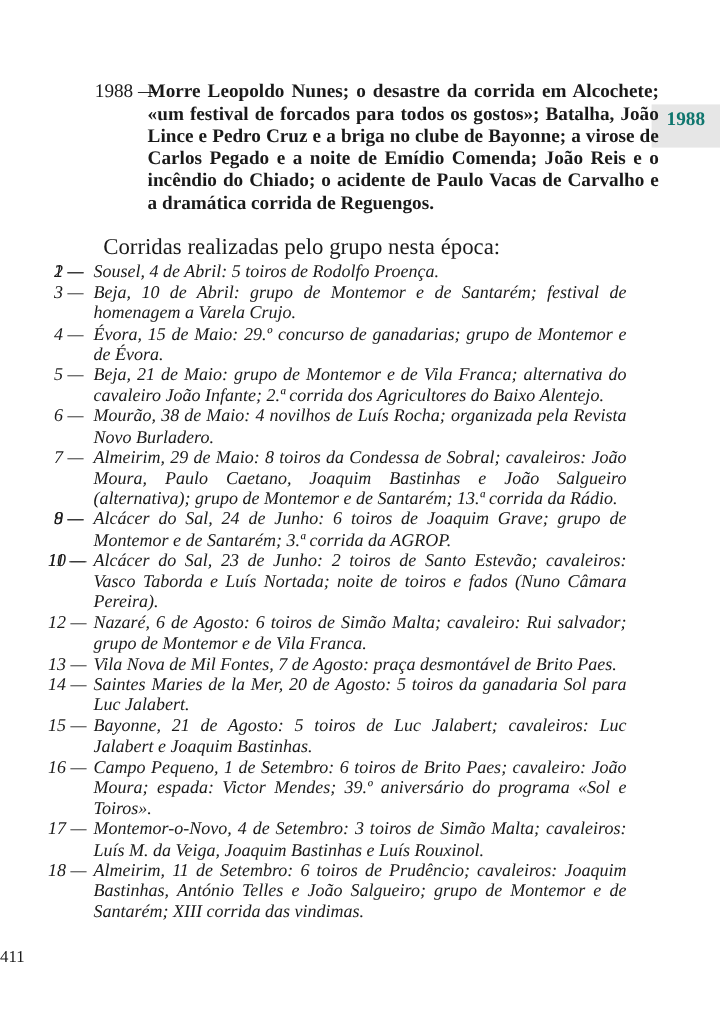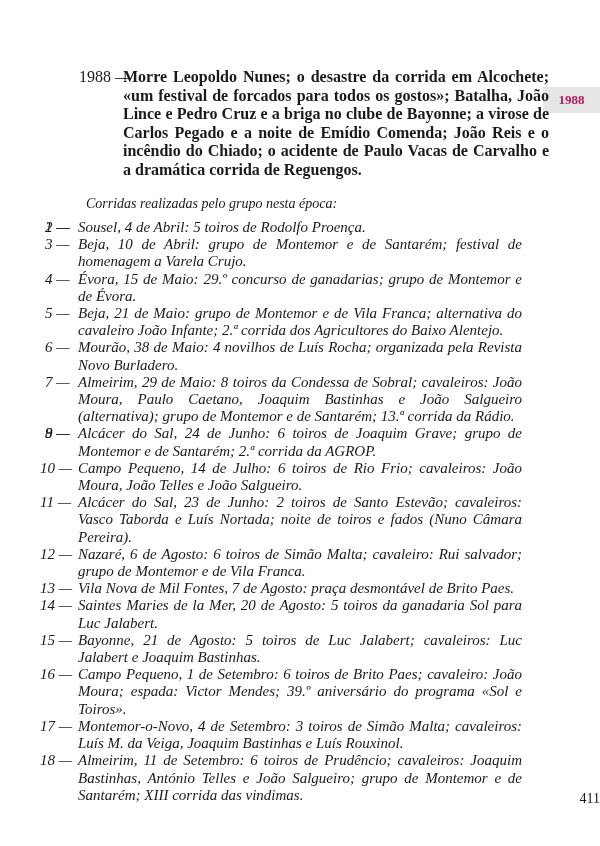--- a/index.html
+++ b/index.html
@@ -2,60 +2,60 @@
 <html><head>
 <meta charset="utf-8">
 <style>
   html, body { margin: 0; padding: 0; background: #ffffff; }
   body {
     width: 600px; height: 846px; position: relative; overflow: hidden;
     font-family: "Liberation Serif", "DejaVu Serif", serif;
     color: #1a1a1a;
   }
   .margin-tab {
-    position: absolute; left: 543px; top: 87px; width: 57px; height: 26px;
+    position: absolute; left: 543px; top: 87px; width: 57px; height: 36px;
     background: #e6e6e6;
-    font-size: 13px; font-weight: bold; text-align: center; line-height: 26px;
-    color: #be185d;
+    font-size: 16px; font-weight: bold; text-align: center; line-height: 26px;
+    color: #0f766e;
   }
   .intro {
     position: absolute; left: 52px; top: 68px; width: 470px;
     font-size: 16px; line-height: 18.6px;
     text-align: justify;
     margin-left: 27px;
   }
   .intro .year {
     position: absolute; left: 0; top: 0; white-space: nowrap;
   }
   .intro .body {
     margin-left: 44px;
     text-align: justify;
     font-weight: bold;
   }
   .section-heading {
     position: absolute; left: 86px; top: 196px;
-    font-size: 14px; font-style: italic; white-space: nowrap;
+    font-size: 19px; white-space: nowrap;
   }
   .runs {
     position: absolute; left: 40px; top: 219px; width: 482px;
     margin: 0; padding: 0; list-style: none;
     font-size: 15px; font-style: italic; line-height: 17.2px;
   }
   .run {
     position: relative; padding-left: 38px; margin: 0;
     text-align: justify;
   }
   .run .num {
     position: absolute; left: 0; width: 36px; white-space: nowrap;
     text-align: left;
   }
   .run .num.single { padding-left: 5px; }
   .page-number {
     position: absolute; left: 0; width: 600px; top: 791px;
-    text-align: right; font-size: 14px;
+    text-align: left; font-size: 14px;
   }
 </style>
 </head>
 <body>
 
 <div class="margin-tab">1988</div>
 
 <div class="intro">
   <span class="year">1988 —</span>
   <div class="body">Morre Leopoldo Nunes; o desastre da corrida em Alcochete; «um festival de forcados para todos os gostos»; Batalha, João Lince e Pedro Cruz e a briga no clube de Bayonne; a virose de Carlos Pegado e a noite de Emídio Comenda; João Reis e o incêndio do Chiado; o acidente de Paulo Vacas de Carvalho e a dramática corrida de Reguengos.</div>
@@ -65,22 +65,22 @@
 
 <ol class="runs" id="runs-list">
     <li class="run"><span class="num single">1 —</span></li>
     <li class="run"><span class="num single">2 —</span><span>Sousel, 4 de Abril: 5 toiros de Rodolfo Proença.</span></li>
     <li class="run"><span class="num single">3 —</span><span>Beja, 10 de Abril: grupo de Montemor e de Santarém; festival de homenagem a Varela Crujo.</span></li>
     <li class="run"><span class="num single">4 —</span><span>Évora, 15 de Maio: 29.º concurso de ganadarias; grupo de Montemor e de Évora.</span></li>
     <li class="run"><span class="num single">5 —</span><span>Beja, 21 de Maio: grupo de Montemor e de Vila Franca; alternativa do cavaleiro João Infante; 2.ª corrida dos Agricultores do Baixo Alentejo.</span></li>
     <li class="run"><span class="num single">6 —</span><span>Mourão, 38 de Maio: 4 novilhos de Luís Rocha; organizada pela Revista Novo Burladero.</span></li>
     <li class="run"><span class="num single">7 —</span><span>Almeirim, 29 de Maio: 8 toiros da Condessa de Sobral; cavaleiros: João Moura, Paulo Caetano, Joaquim Bastinhas e João Salgueiro (alternativa); grupo de Montemor e de Santarém; 13.ª corrida da Rádio.</span></li>
     <li class="run"><span class="num single">8 —</span></li>
-    <li class="run"><span class="num single">9 —</span><span>Alcácer do Sal, 24 de Junho: 6 toiros de Joaquim Grave; grupo de Montemor e de Santarém; 2.ª corrida da AGROP.</span></li>
-    <li class="run"><span class="num">10 —</span><span>Campo Pequeno, 14 de Julho: 6 toiros de Rio Frio; cavaleiros: João Moura, João Telles e João Salgueiro.</span></li>
+    <li class="run"><span class="num single">9 —</span><span>Alcácer do Sal, 24 de Junho: 6 toiros de Joaquim Grave; grupo de Montemor e de Santarém; 3.ª corrida da AGROP.</span></li>
+    <li class="run"><span class="num">10 —</span></li>
     <li class="run"><span class="num">11 —</span><span>Alcácer do Sal, 23 de Junho: 2 toiros de Santo Estevão; cavaleiros: Vasco Taborda e Luís Nortada; noite de toiros e fados (Nuno Câmara Pereira).</span></li>
     <li class="run"><span class="num">12 —</span><span>Nazaré, 6 de Agosto: 6 toiros de Simão Malta; cavaleiro: Rui salvador; grupo de Montemor e de Vila Franca.</span></li>
     <li class="run"><span class="num">13 —</span><span>Vila Nova de Mil Fontes, 7 de Agosto: praça desmontável de Brito Paes.</span></li>
     <li class="run"><span class="num">14 —</span><span>Saintes Maries de la Mer, 20 de Agosto: 5 toiros da ganadaria Sol para Luc Jalabert.</span></li>
     <li class="run"><span class="num">15 —</span><span>Bayonne, 21 de Agosto: 5 toiros de Luc Jalabert; cavaleiros: Luc Jalabert e Joaquim Bastinhas.</span></li>
     <li class="run"><span class="num">16 —</span><span>Campo Pequeno, 1 de Setembro: 6 toiros de Brito Paes; cavaleiro: João Moura; espada: Victor Mendes; 39.º aniversário do programa «Sol e Toiros».</span></li>
     <li class="run"><span class="num">17 —</span><span>Montemor-o-Novo, 4 de Setembro: 3 toiros de Simão Malta; cavaleiros: Luís M. da Veiga, Joaquim Bastinhas e Luís Rouxinol.</span></li>
     <li class="run"><span class="num">18 —</span><span>Almeirim, 11 de Setembro: 6 toiros de Prudêncio; cavaleiros: Joaquim Bastinhas, António Telles e João Salgueiro; grupo de Montemor e de Santarém; XIII corrida das vindimas.</span></li>
   </ol>
 

